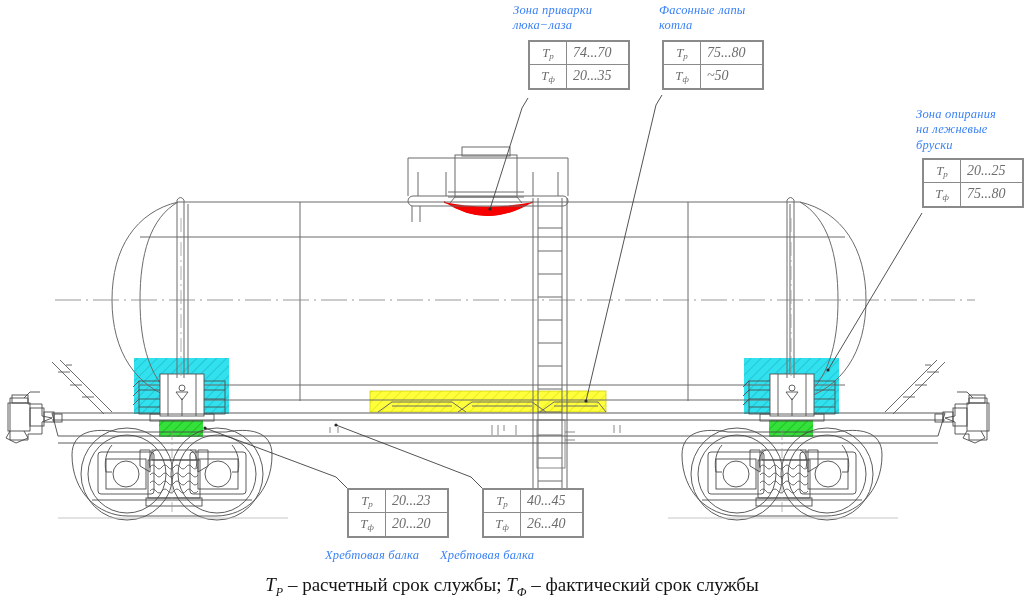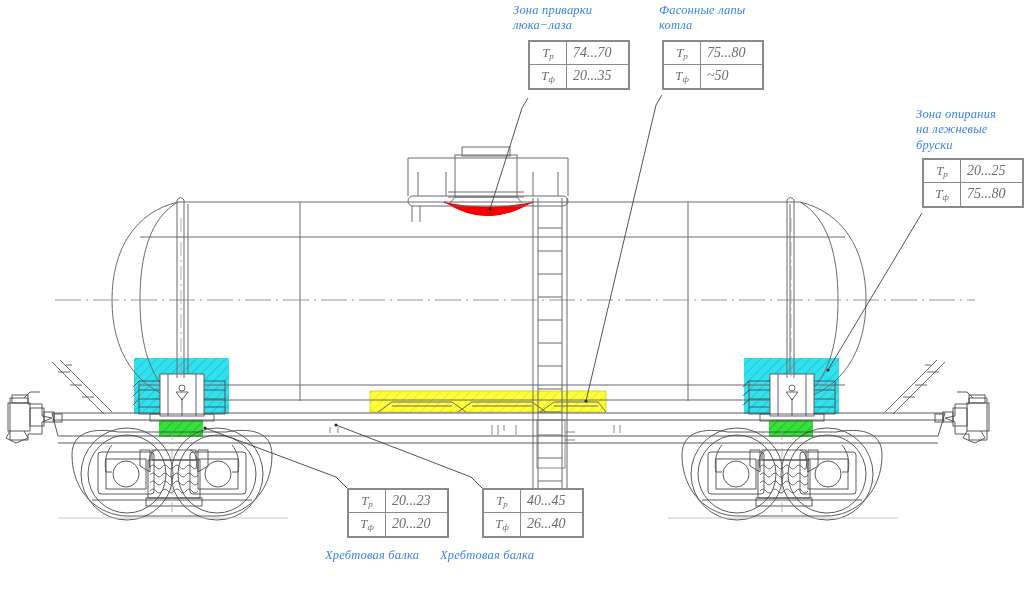--- a/index.html
+++ b/index.html
@@ -446,14 +446,17 @@
         <td class="v">40...45</td>
       </tr>
       <tr>
         <td class="k"><span>T</span><span class="sub">ф</span></td>
         <td class="v">26...40</td>
       </tr>
     </tbody>
       </table>
   </div>
 
+  <div class="footer-cap">
+    <i>T</i><span class="s">P</span><span> – расчетный срок службы; </span><i>T</i><span class="s">Ф</span><span> – фактический срок службы</span>
+  </div>
 
 </div>
 
 </body></html>

